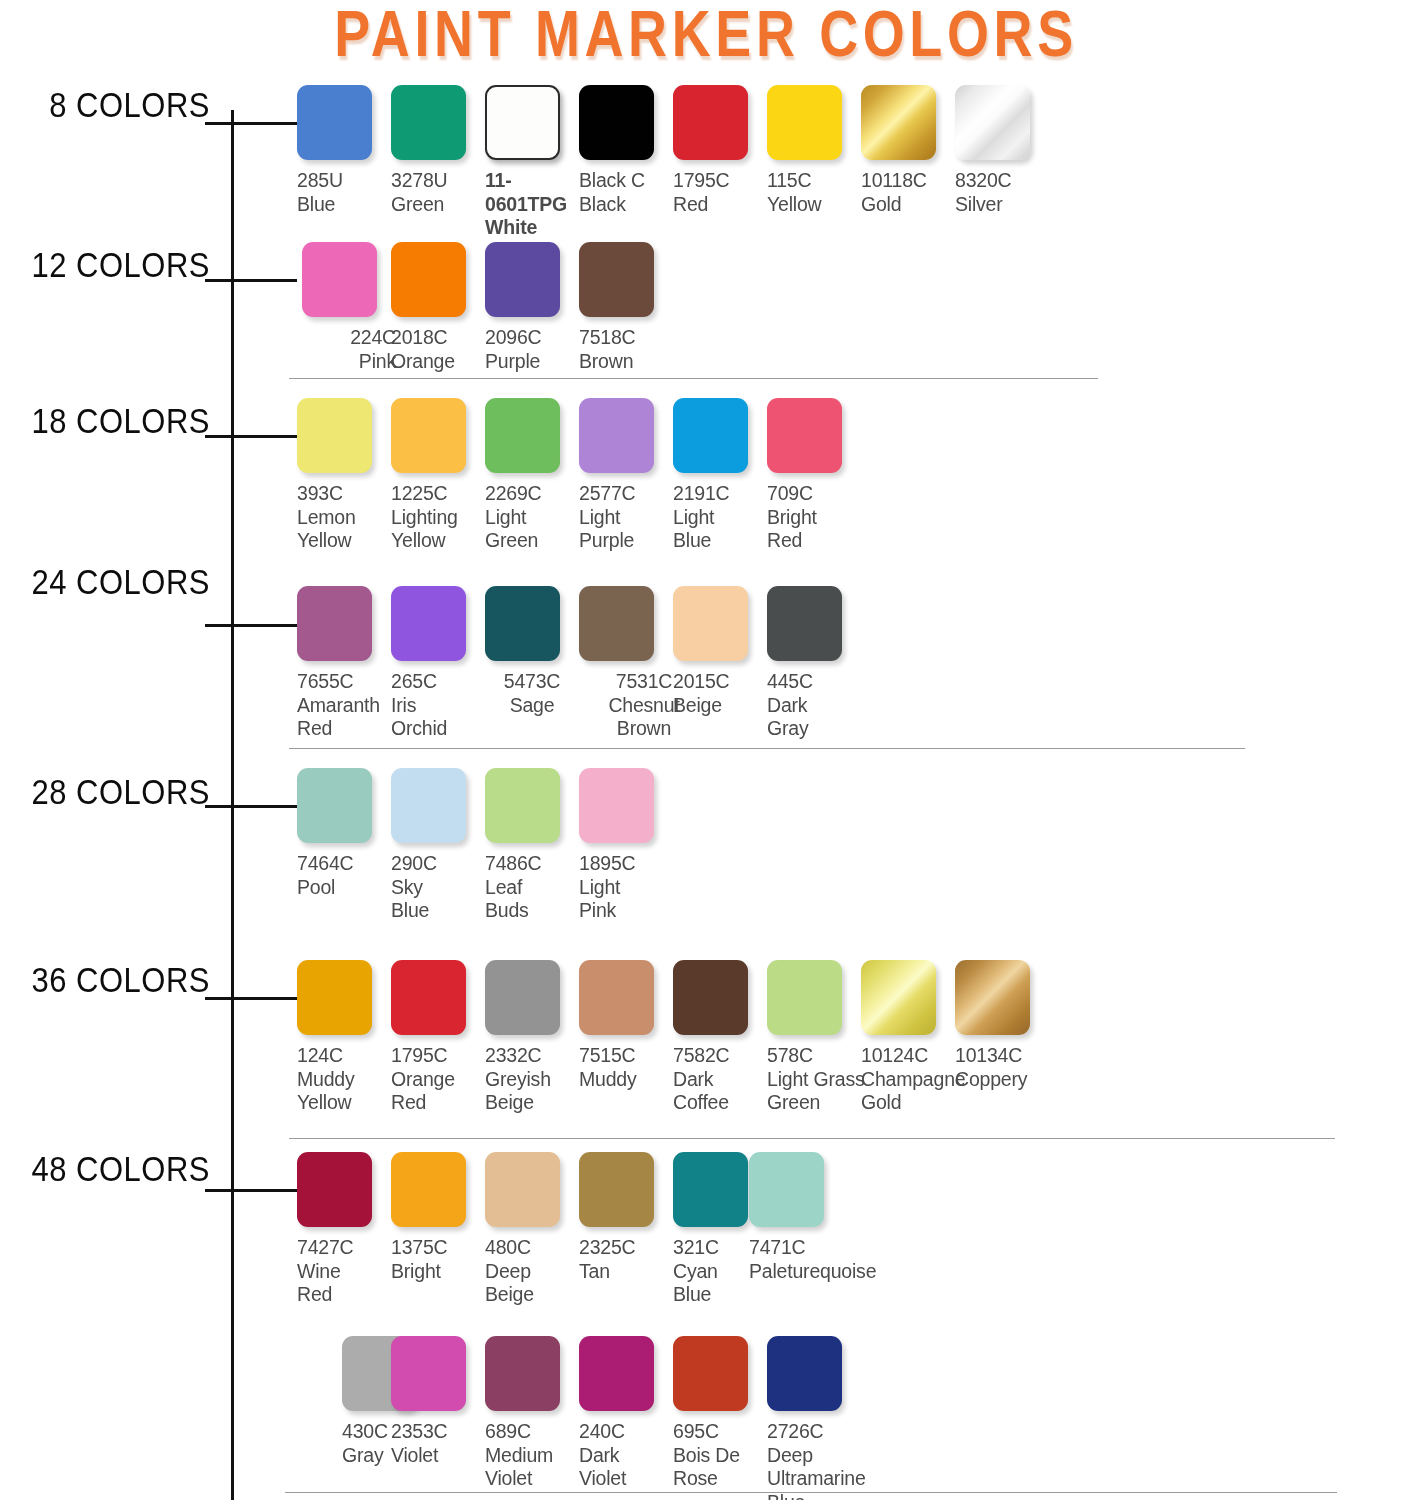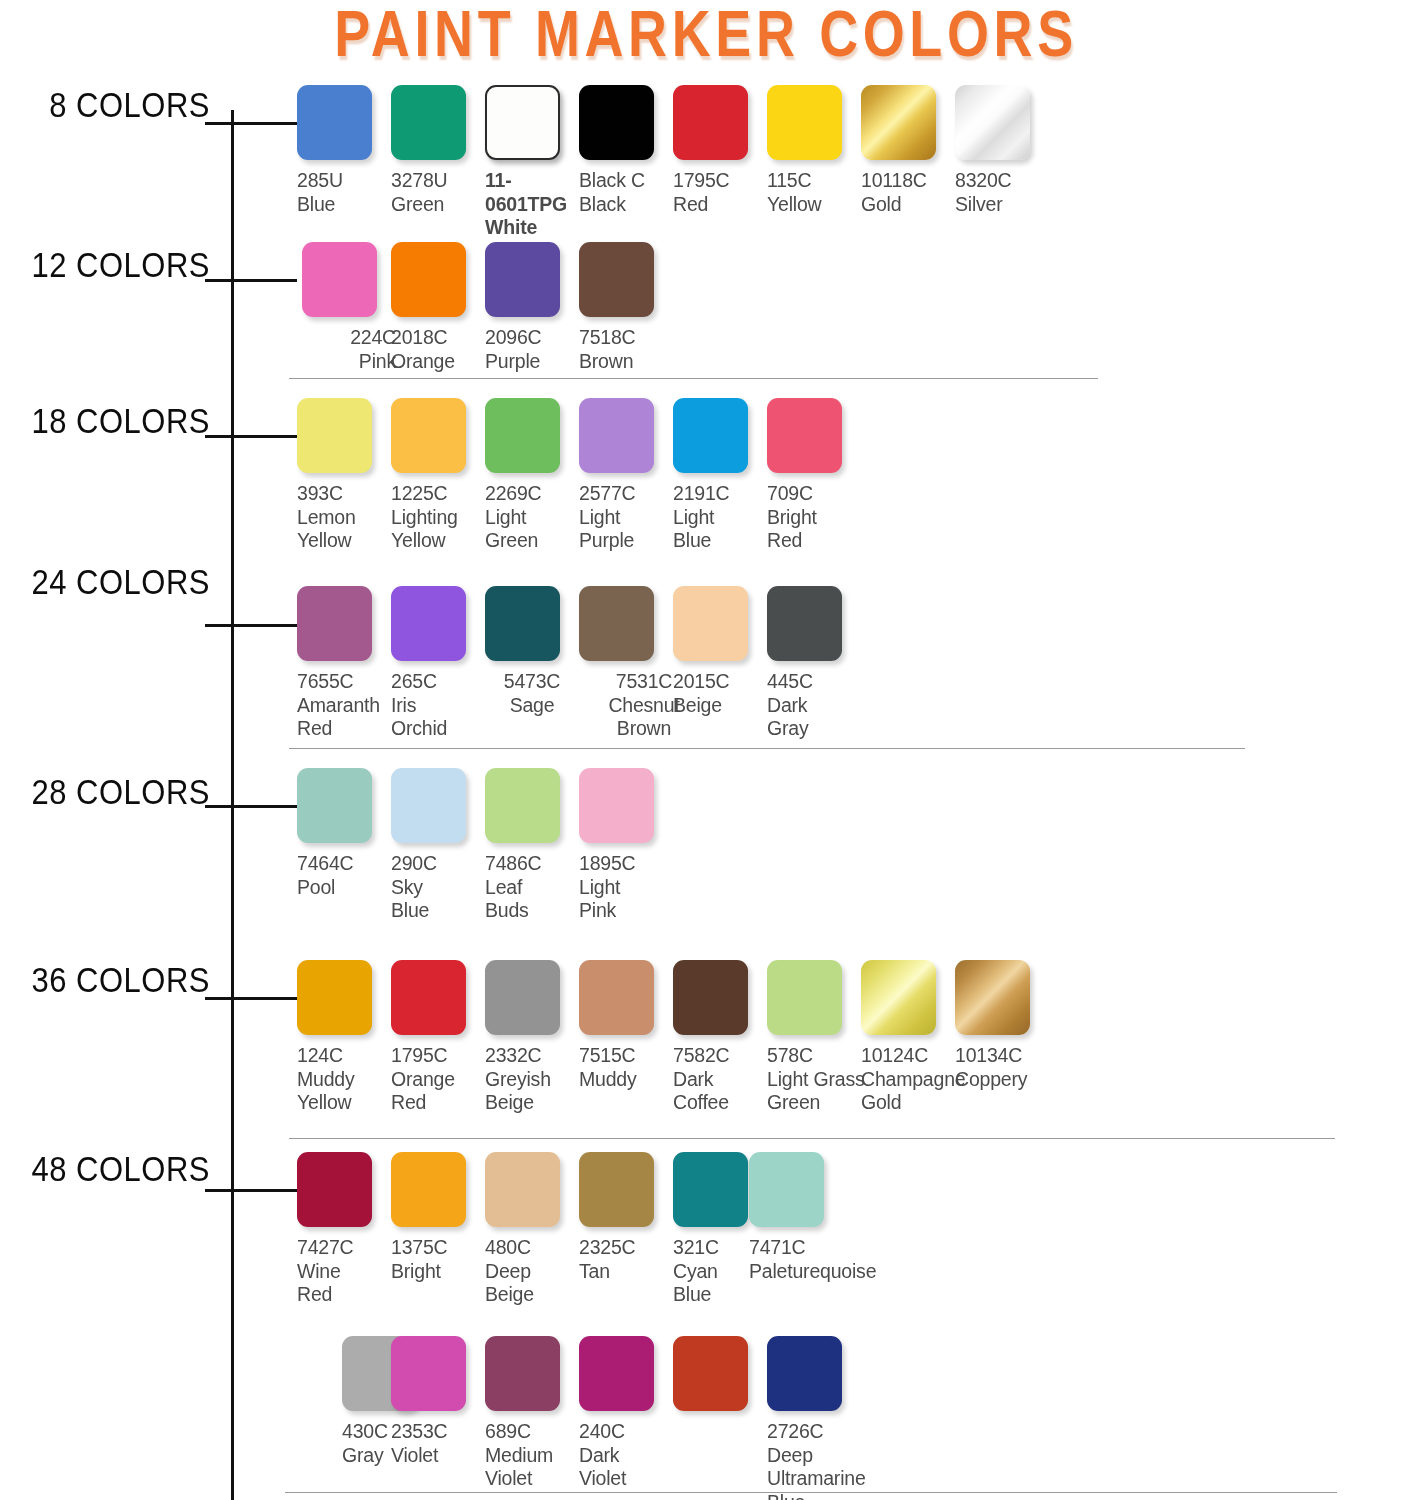--- a/index.html
+++ b/index.html
@@ -352,20 +352,22 @@
         <div class="swatch-label"><span class="code">689C</span><span class="nm">Medium
 Violet</span></div>
       </div>
       <div class="swatch-cell" style="left: 282px;">
         <div class="swatch" style="background: rgb(171, 29, 114);"></div>
         <div class="swatch-label"><span class="code">240C</span><span class="nm">Dark
 Violet</span></div>
       </div>
       <div class="swatch-cell wide" style="left: 376px;">
         <div class="swatch" style="background: rgb(191, 58, 32);"></div>
+        <div class="swatch-label"><span class="code">695C</span><span class="nm">Bois De
+Rose</span></div>
       </div>
       <div class="swatch-cell wide" style="left: 470px;">
         <div class="swatch" style="background: rgb(30, 49, 128);"></div>
         <div class="swatch-label"><span class="code">2726C</span><span class="nm">Deep
 Ultramarine Blue</span></div>
       </div>
     </div>
   </div>
 
 </body></html>

